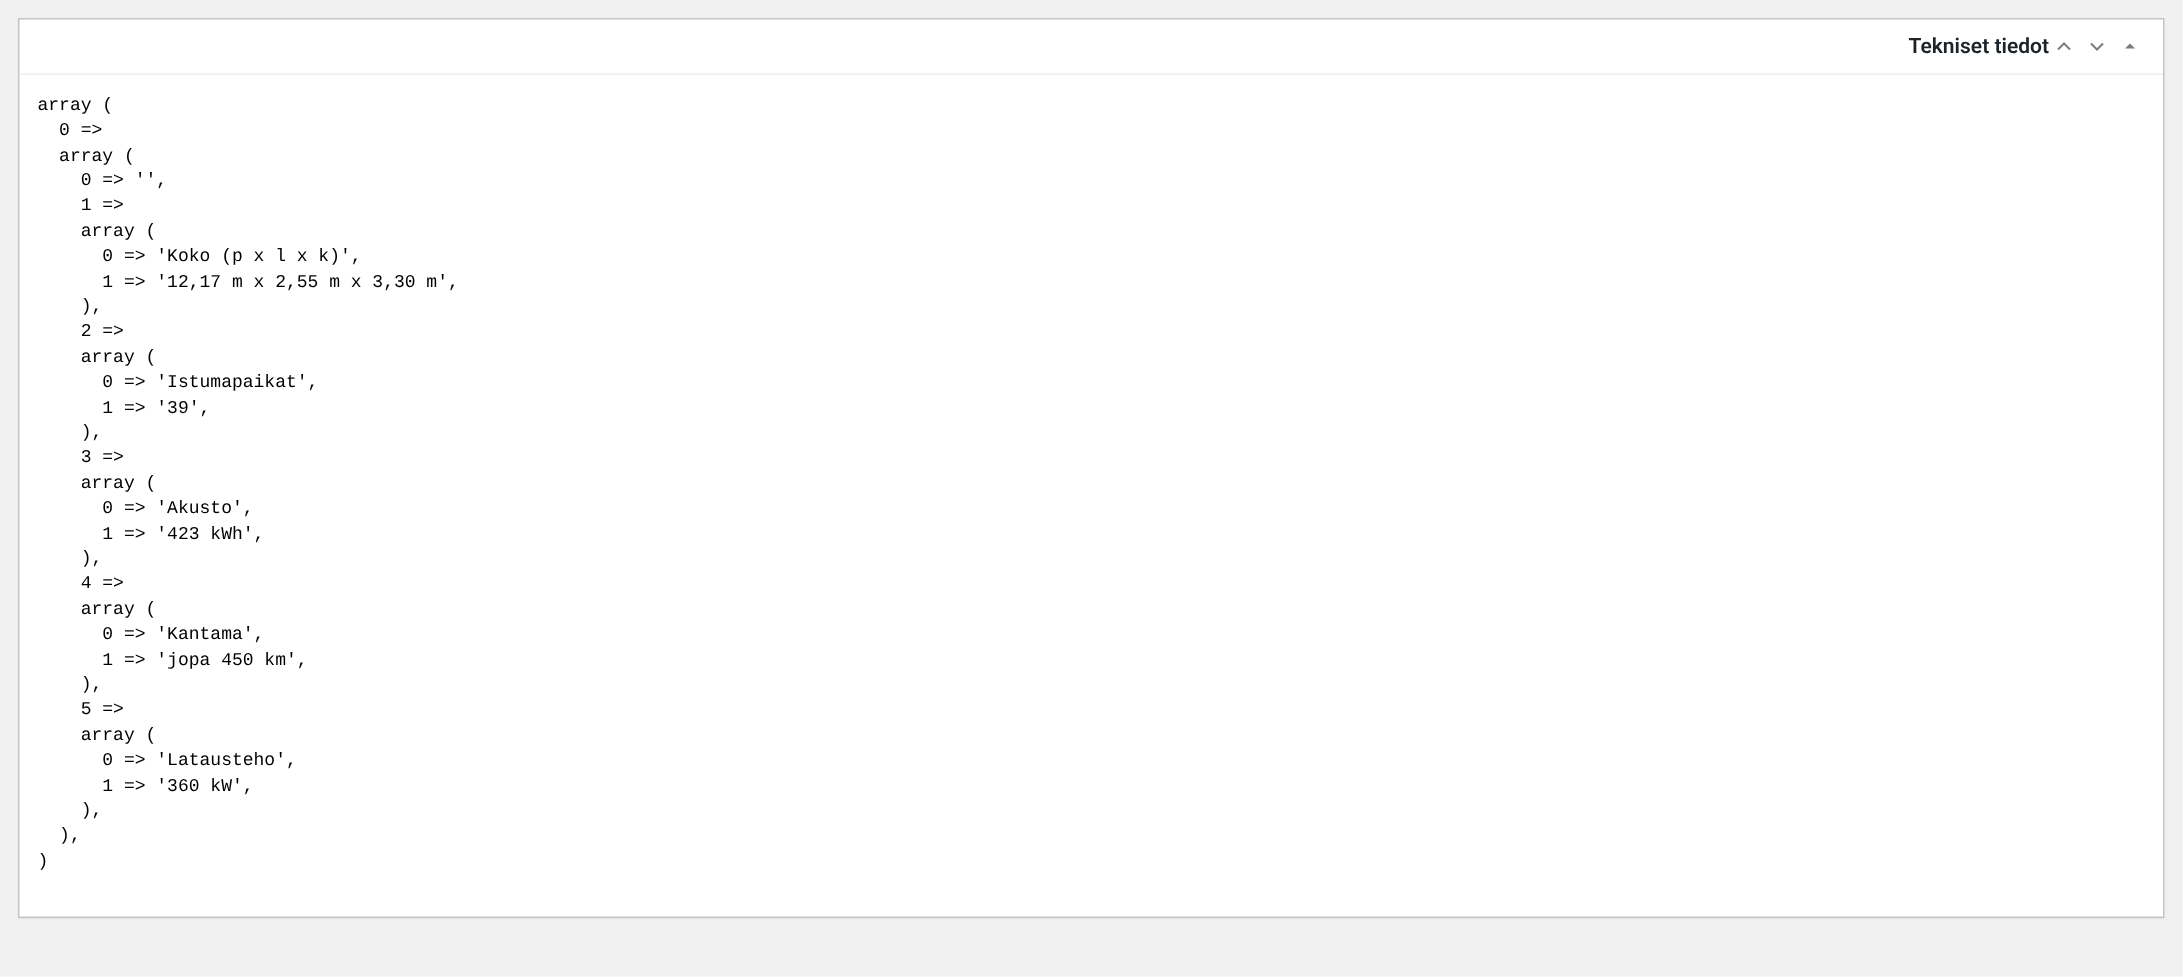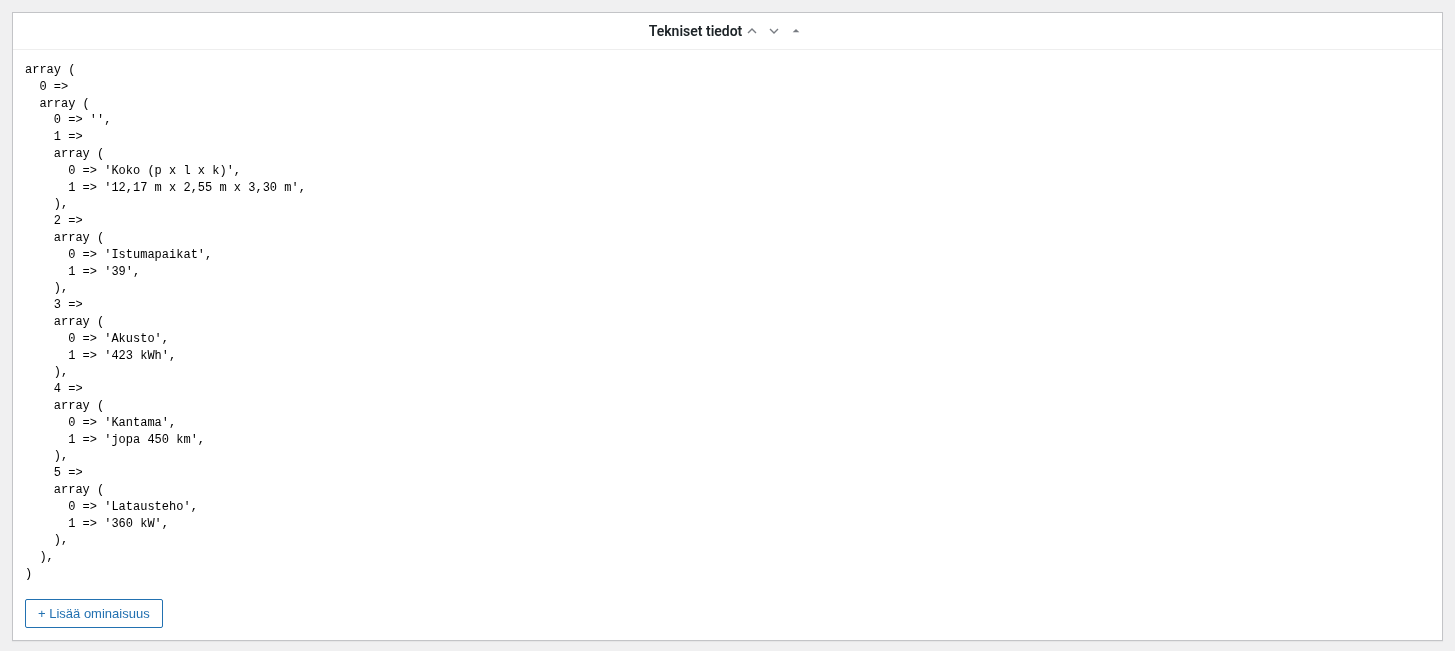--- a/index.html
+++ b/index.html
@@ -15,21 +15,21 @@
       color: #1d2327;
     }
     .metabox {
       background: #fff;
       border: 1px solid #c3c4c7;
       box-shadow: 0 1px 1px rgba(0,0,0,0.04);
     }
     .metabox-header {
       display: flex;
       align-items: center;
-      justify-content: center;
+      justify-content: flex-end;
       padding: 8px 12px;
       border-bottom: 1px solid #eee;
     }
     .metabox-title {
       font-size: 14px;
       font-weight: 600;
       color: #1d2327;
     }
     .metabox-controls {
       display: flex;
@@ -120,15 +120,14 @@
       0 =&gt; 'Kantama',
       1 =&gt; 'jopa 450 km',
     ),
     5 =&gt; 
     array (
       0 =&gt; 'Latausteho',
       1 =&gt; '360 kW',
     ),
   ),
 )</div>
-    <button class="add-btn">+ Lisää ominaisuus</button>
   </div>
 </div>
 
 </body></html>

